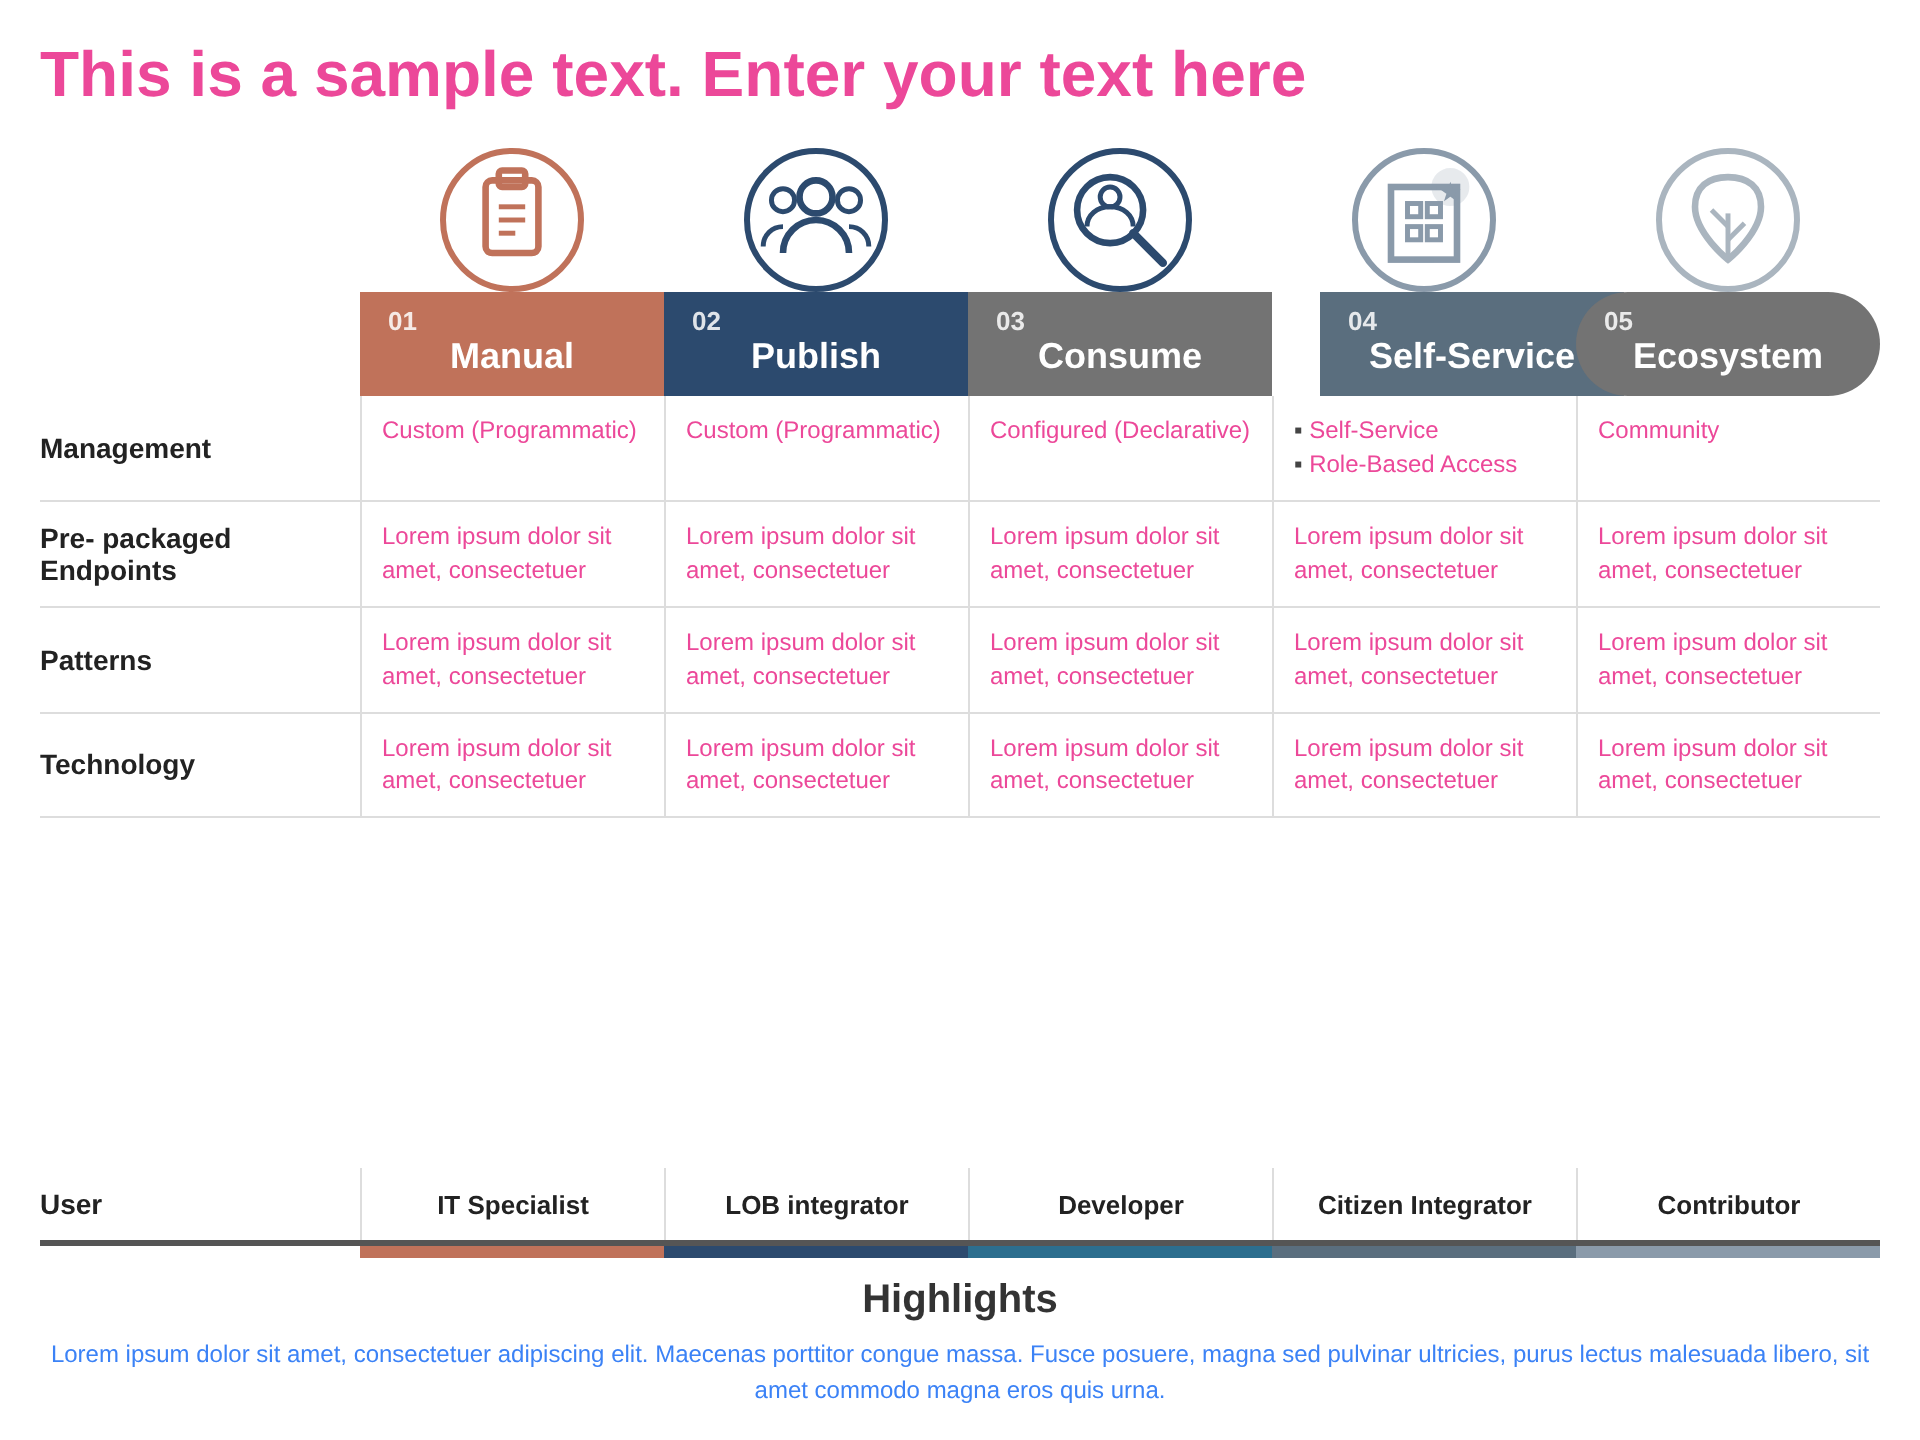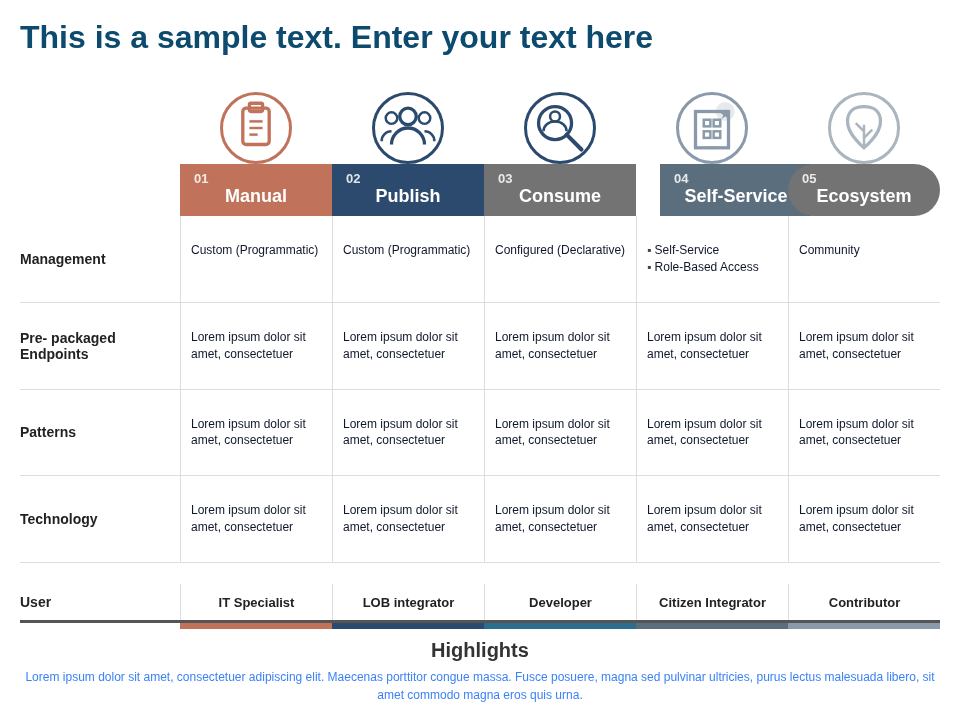--- a/index.html
+++ b/index.html
@@ -15,22 +15,22 @@
       width: 960px;
       height: 720px;
       background: #fff;
       display: flex;
       flex-direction: column;
       padding: 18px 20px 10px 20px;
     }
     .title {
       font-size: 32px;
       font-weight: bold;
-      color: #0c4a6e;
-      margin-bottom: 36px;
+      color: #ec4899;
+      margin-bottom: 18px;
       line-height: 1.2;
     }
     
     .header-row {
       display: flex;
       margin-left: 160px;
     }
     .col-header {
       flex: 1;
       display: flex;
@@ -88,23 +88,23 @@
       min-width: 160px;
       font-size: 14px;
       font-weight: bold;
       color: #222;
       padding: 10px 8px 10px 0;
       display: flex;
       align-items: center;
     }
     .table-cell {
       flex: 1;
-      padding: 26px 10px;
+      padding: 9px 10px;
       font-size: 12px;
-      color: #0f172a;
+      color: #ec4899;
       border-left: 1px solid #ddd;
       line-height: 1.4;
       vertical-align: top;
     }
     .bullet-list {
       list-style: none;
       padding: 0;
     }
     .bullet-list li::before {
       content: "▪ ";

